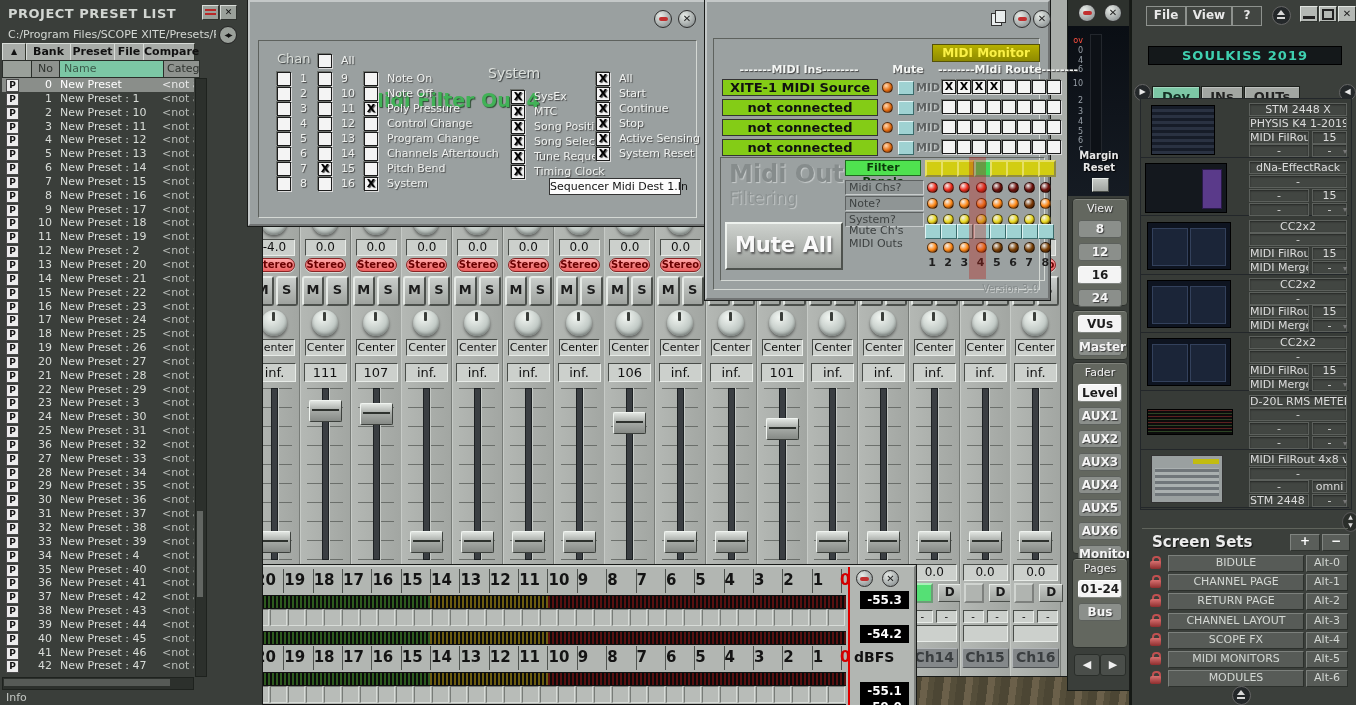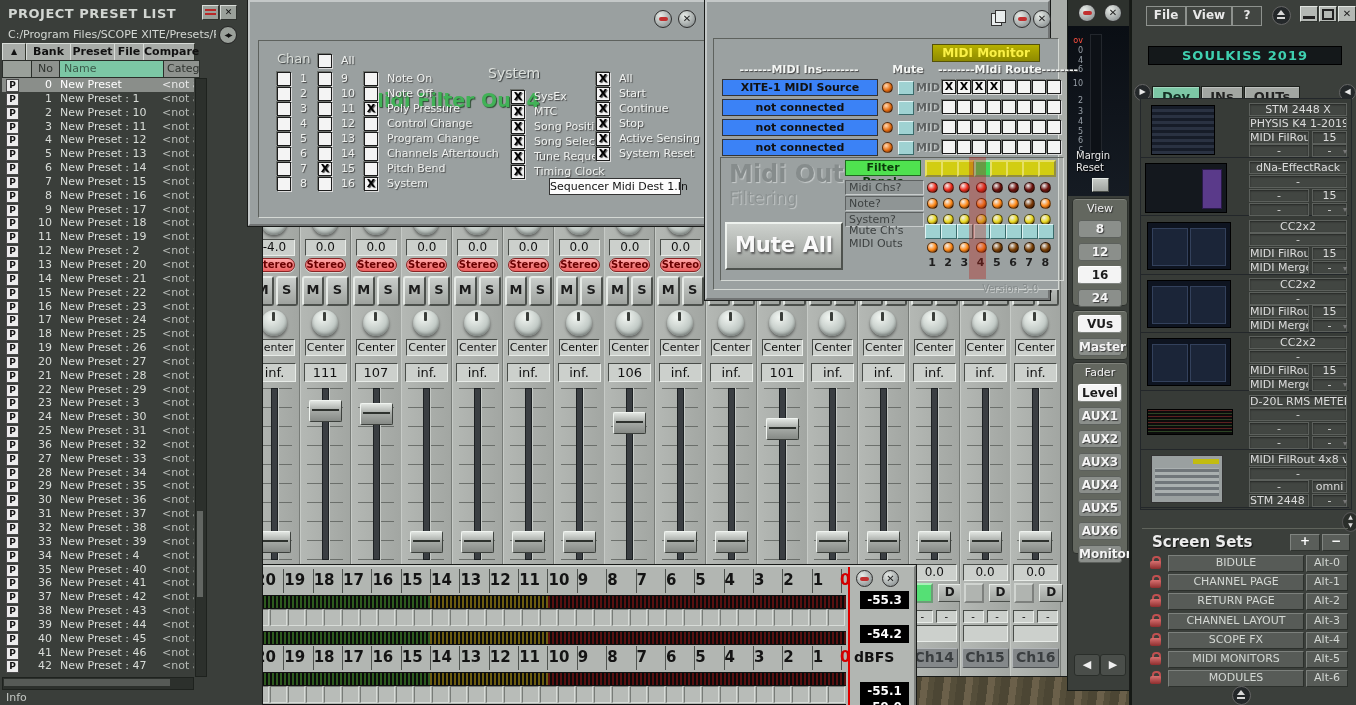--- a/index.html
+++ b/index.html
@@ -1,20 +1,20 @@
 <!DOCTYPE html>
 <html><head>
 <meta charset="utf-8">
 <style>
   html,body{margin:0;padding:0;}
   body{width:1356px;height:705px;position:relative;overflow:hidden;background:#14161a;
        font-family:"DejaVu Sans","Liberation Sans",sans-serif;font-size:12px;-webkit-font-smoothing:none;}
   .abs{position:absolute;}
   .win{position:absolute;box-shadow:0 0 0 1px #191b19;}
-  .bin{border:1px solid;border-color:#5e625e #d4d8d4 #d4d8d4 #5e625e;padding-left:19px;}
+  .bin{border:1px solid;border-color:#5e625e #d4d8d4 #d4d8d4 #5e625e;}
   .disp{background:#ccd0cc;border:1px solid;border-color:#494d49 #e8ece8 #e8ece8 #494d49;
         color:#111;text-align:center;font-size:12px;overflow:hidden;white-space:nowrap;}
   .gbtn{background:linear-gradient(#c6cac6,#9fa39f);border:1px solid;border-color:#e8ece8 #4a4e4a #4a4e4a #e8ece8;
         color:#1a1a1a;text-align:center;}
   .wtitle{font-weight:bold;color:#f2f2f2;text-shadow:2px 2px 2px rgba(25,25,25,.85);}
   .chk{width:12px;height:12px;background:#f4f4f4;border:1px solid #1c1c1c;flex:none;position:relative;
        box-shadow:-1px -1px 0 #6e726e,1px 1px 0 #dcdcdc;}
   .chk.on::after{content:"X";position:absolute;left:0;right:0;top:-1px;text-align:center;
        font-weight:bold;font-size:11px;color:#000;}
   .led{width:9px;height:9px;border-radius:50%;flex:none;border:1px solid rgba(0,0,0,.55);}
@@ -69,22 +69,22 @@
   #fp-dest{position:absolute;left:299px;top:176px;width:130px;height:15px;background:#fcfcfc;border:1px solid #333;
            color:#111;font-size:11px;text-align:center;line-height:15px;white-space:nowrap;}
   
   #filrout-win{left:705px;top:0;width:341px;height:296px;background:#9aa0a0;border:2px outset #c4c8c8;}
   #fr-inner{position:absolute;left:6px;top:36px;width:325px;height:250px;background:#9ba1a1;}
   .fr-hdr{position:absolute;top:24px;font-size:11px;font-weight:bold;color:#f4f6f4;text-shadow:1px 1px 1px #444;
           text-align:center;white-space:nowrap;}
   #fr-monitor{position:absolute;left:218px;top:5px;width:106px;height:16px;background:linear-gradient(#b6b000,#8e8a00);
           border:1px solid #55520a;color:#faf046;font-size:12px;font-weight:bold;text-align:center;line-height:16px;}
   .fr-row{position:absolute;left:0;height:17px;width:100%;}
-  .fr-input{position:absolute;left:8px;top:0;width:154px;height:15px;background:#3b82f6;border:1px solid #333;
-            color:#111;font-size:11px;font-weight:bold;text-align:center;line-height:15px;}
+  .fr-input{position:absolute;left:8px;top:0;width:154px;height:15px;background:#84cc16;border:1px solid #333;
+            color:#111;font-size:13px;font-weight:bold;text-align:center;line-height:15px;}
   .fr-mlabel{position:absolute;left:202px;top:2px;width:44px;font-size:11px;font-weight:bold;color:#5e6262;
              text-shadow:1px 1px 0 #c8cccc;}
   .fr-checks{position:absolute;left:228px;top:1px;display:flex;gap:1px;}
   #fr-filterzone{position:absolute;left:6px;top:118px;width:323px;height:122px;}
   #fr-midiout{position:absolute;left:8px;top:2px;font-size:24px;font-weight:bold;color:#868c8c;text-shadow:1px 1px 1px #c8cccc;}
   #fr-filtering{position:absolute;left:8px;top:30px;font-size:17px;color:#8e9494;text-shadow:1px 1px 1px #c4c8c8;}
   #fr-fpbtn{position:absolute;left:124px;top:2px;width:74px;height:14px;background:#4fe24f;border:1px solid #1e6a1e;
             color:#073;font-size:11px;font-weight:bold;text-align:center;line-height:14px;color:#0a3a0a;}
   .fr-ledlabel{position:absolute;left:124px;width:74px;height:13px;background:#8f9595;border:1px solid;
                border-color:#5e6262 #c8cccc #c8cccc #5e6262;color:#3e4242;font-size:11px;line-height:13px;padding-left:3px;}
@@ -144,22 +144,22 @@
   .msq{position:absolute;width:15px;height:15px;background:#b8bcb8;border:1px solid;border-color:#787c78 #d8dcd8 #d8dcd8 #787c78;}
   .mline{position:absolute;top:0;bottom:0;width:2px;background:#e00000;z-index:3;}
   .mread{position:absolute;left:610px;width:49px;height:18px;background:#000;color:#fff;font-size:12px;
        font-weight:bold;text-align:center;line-height:18px;z-index:2;}
   
   #master{left:1068px;top:0;width:62px;height:690px;background:#3a3e3a;box-shadow:0 0 0 1px #181c18;}
   #ms-top{position:absolute;left:0;top:0;width:62px;height:26px;background:#2d312d;}
   #ms-dark{position:absolute;left:0;top:26px;width:62px;height:170px;background:linear-gradient(180deg,#0a0e14,#151b23);}
   .ms-scl{position:absolute;left:2px;width:13px;text-align:right;font-size:8px;color:#98a0a8;line-height:9px;}
   #ms-meterbar{position:absolute;left:22px;top:8px;width:10px;height:118px;background:#0d1116;border:1px solid #23272d;}
-  #ms-margin{position:absolute;left:8px;top:124px;width:46px;text-align:left;font-size:10px;color:#e8e8e8;
-       text-shadow:1px 1px 1px #000;line-height:12px;}
+  #ms-margin{position:absolute;left:8px;top:124px;width:46px;text-align:center;font-size:10px;color:#e8e8e8;
+       text-shadow:1px 1px 1px #000;line-height:12px;font-weight:bold;}
   #ms-marginbtn{position:absolute;left:24px;top:152px;width:15px;height:12px;}
   .mspanel{position:absolute;left:4px;width:54px;background:#63675f;border-radius:4px;border:1px solid #2c302c;
        box-shadow:inset 0 1px 0 rgba(255,255,255,.18);}
   .mslabel{text-align:center;font-size:11px;color:#f0f0f0;text-shadow:1px 1px 1px #333;padding-top:3px;}
   .msbtn{width:42px;height:16px;margin:5px auto 0;background:#8b8f8b;border-radius:3px;border:1px solid #5c605c;
        color:#f4f4f4;font-weight:bold;font-size:12px;text-align:center;line-height:16px;text-shadow:1px 1px 1px #3a3a3a;}
   .msbtn.active{background:#f4f4f4;color:#1c1c1c;text-shadow:none;border-color:#ffffff #808480 #808480 #ffffff;}
   .msarrow{position:absolute;top:654px;width:24px;height:20px;background:#4a4e4a;border-radius:3px;border:1px solid #2a2e2a;
        color:#f0f0f0;font-size:11px;text-align:center;line-height:19px;}
   
@@ -544,20 +544,27 @@
     <div class="mslabel">Fader</div>
     <div id="ms-fader-btns">
         <div class="msbtn active">Level</div>
         <div class="msbtn">AUX1</div>
         <div class="msbtn">AUX2</div>
         <div class="msbtn">AUX3</div>
         <div class="msbtn">AUX4</div>
         <div class="msbtn">AUX5</div>
         <div class="msbtn">AUX6</div>
         <div class="msbtn">Monitor</div>
+      </div>
+  </div>
+  <div class="mspanel" style="top:558px;height:88px;">
+    <div class="mslabel">Pages</div>
+    <div id="ms-page-btns">
+        <div class="msbtn active">01-24</div>
+        <div class="msbtn">Bus</div>
       </div>
   </div>
   <div class="msarrow" style="left:6px;">◀</div>
   <div class="msarrow" style="left:32px;">▶</div>
 </div>
 
 <div id="preset-win" class="win" style="z-index:6;padding-left:24px;">
   <div class="ptitle">PROJECT PRESET LIST</div>
   <div class="pm-ic pm-min" style="left:202px;top:5px;"></div>
   <div class="pm-ic" style="left:220px;top:5px;">✕</div>

